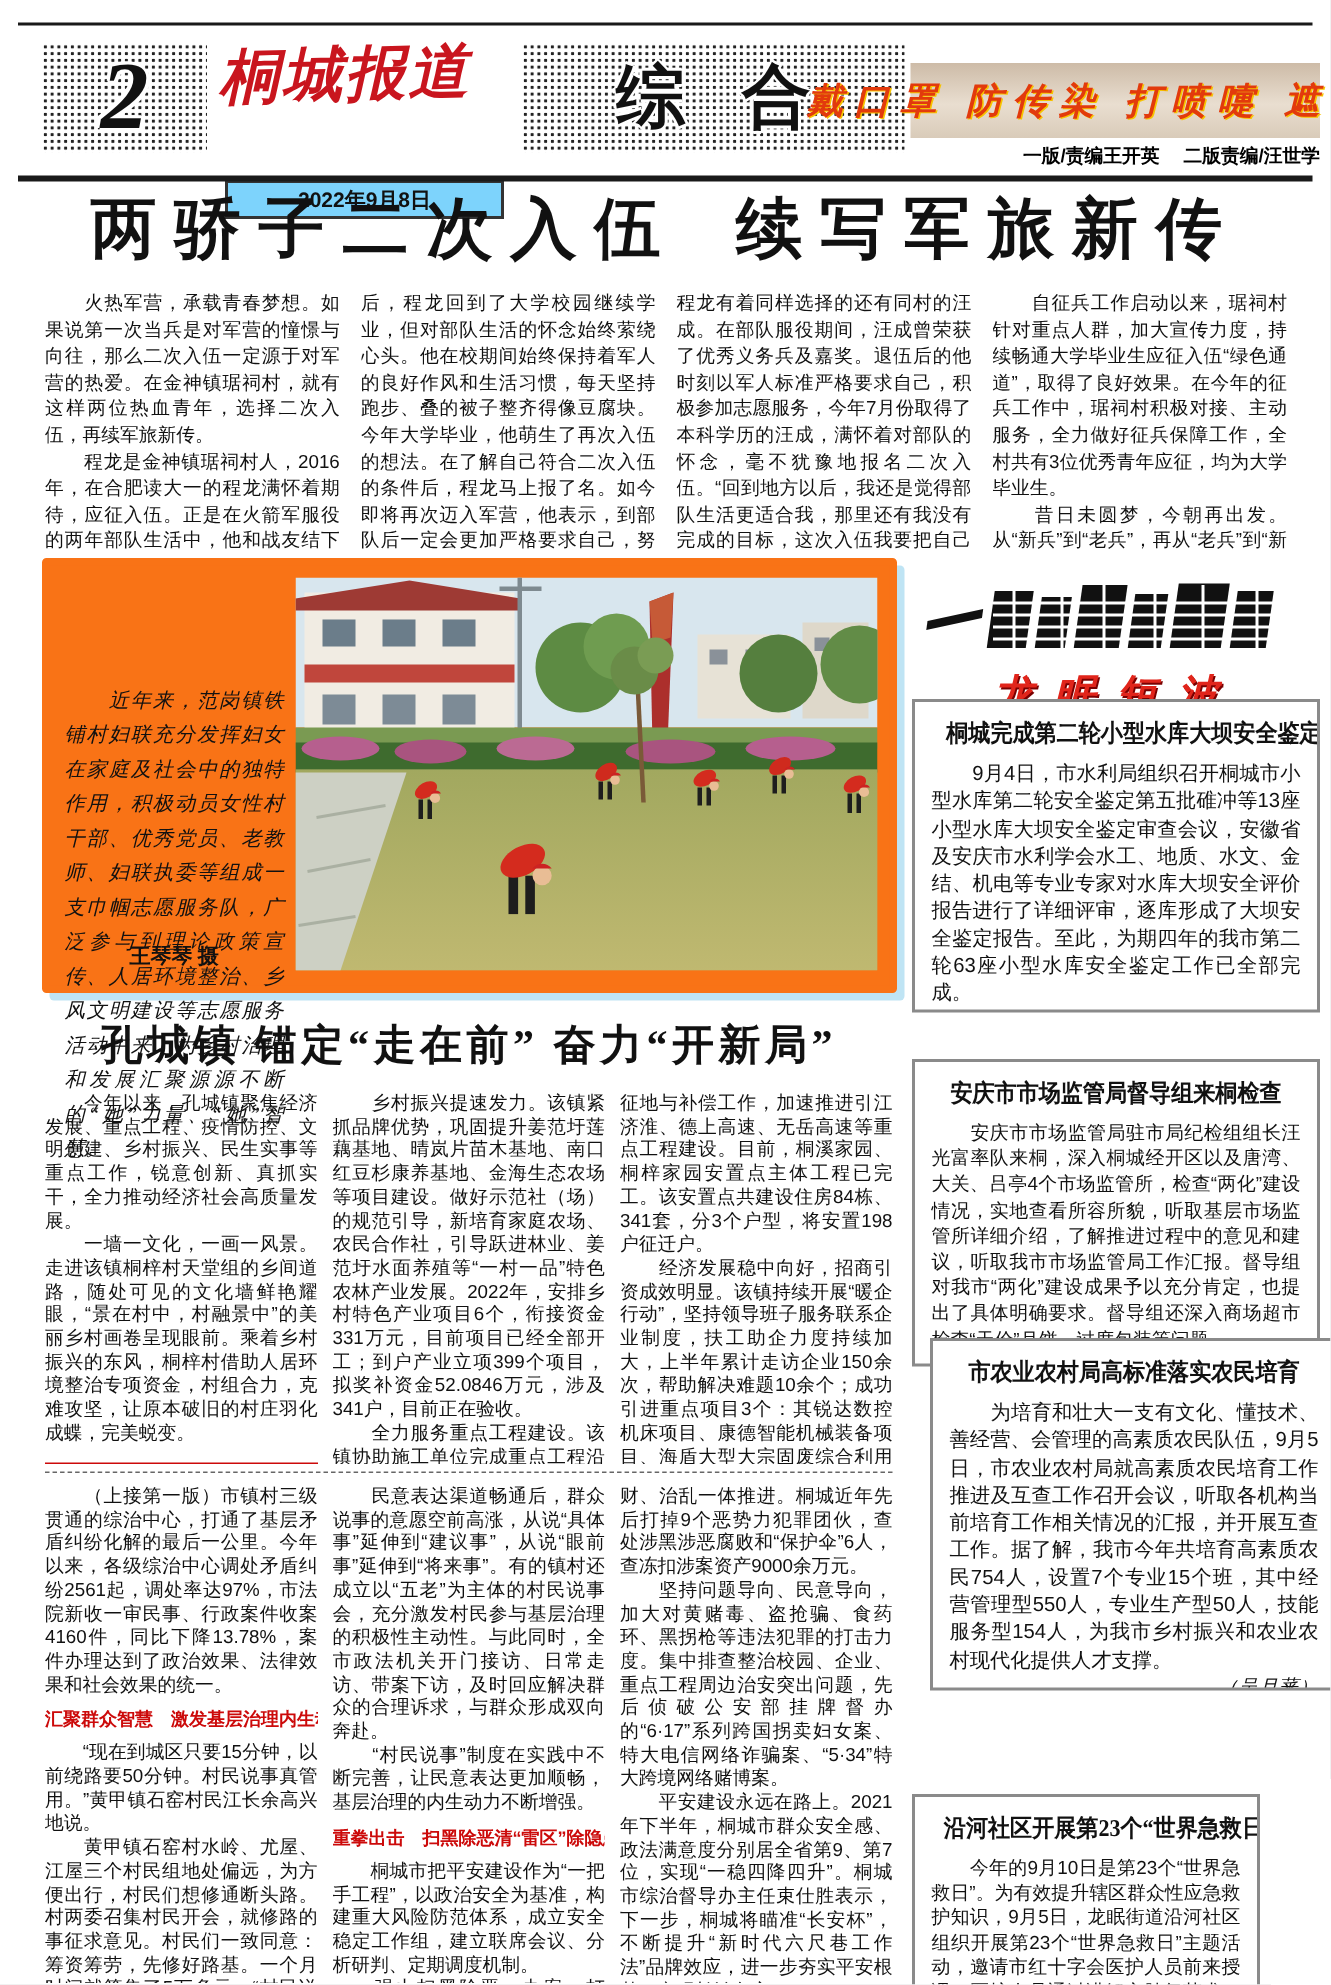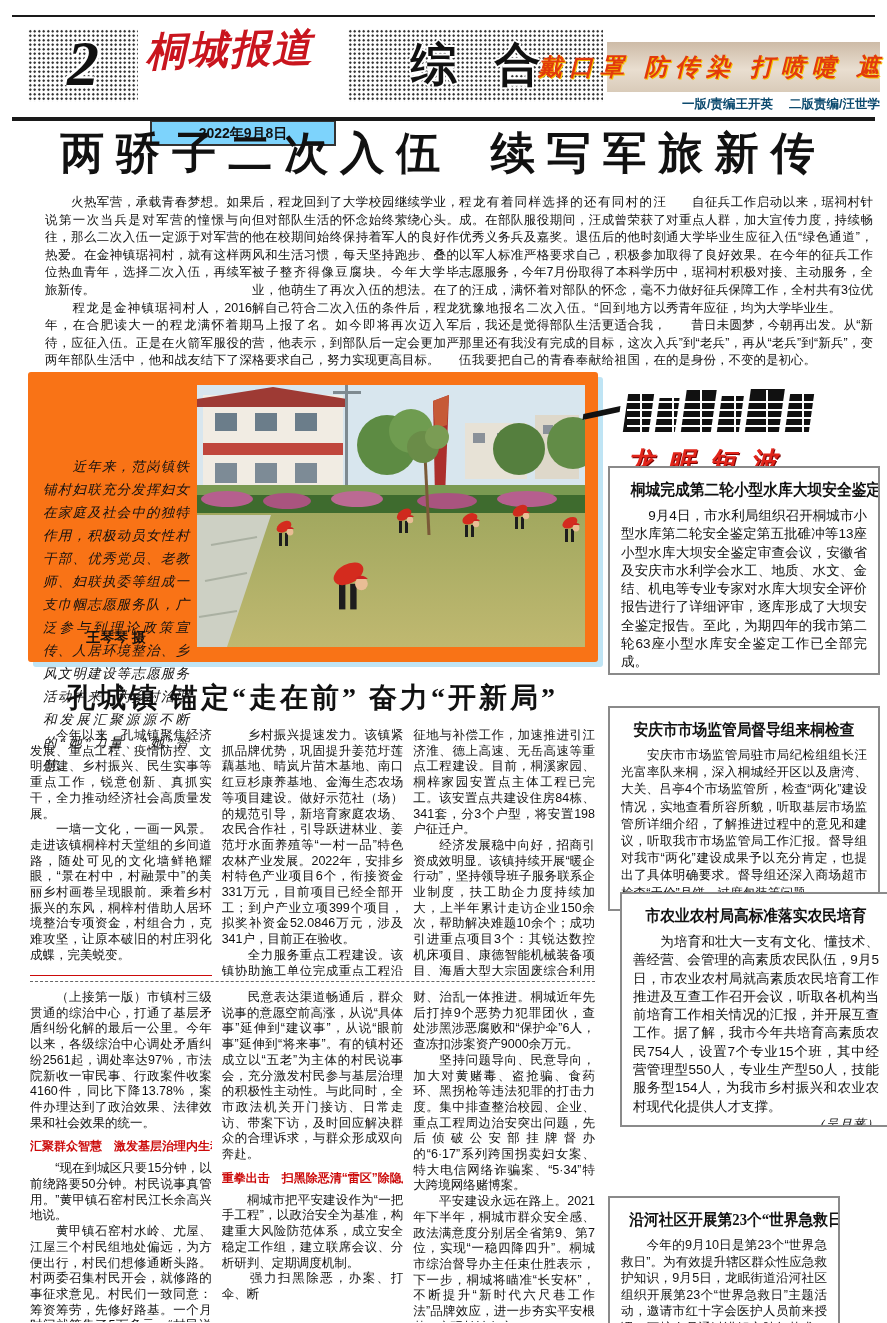--- a/index.html
+++ b/index.html
@@ -18,29 +18,29 @@
             font-size:40px;line-height:44px;letter-spacing:2px;transform:rotate(-1.5deg);white-space:nowrap;}
   .datebox{border:2px solid #333;background:#7dd3fc;text-align:center;font-size:14px;line-height:22px;font-weight:bold;margin-top:44px;}
   .section-name{font-family:"Liberation Serif",serif;font-weight:bold;font-size:46px;line-height:72px;
             text-align:center;letter-spacing:38px;padding-left:38px;
             text-shadow:2px 0 0 #fff,-2px 0 0 #fff,0 2px 0 #fff,0 -2px 0 #fff;}
   .slogan-banner{background:linear-gradient(180deg,#cdbba7 0%,#e9ded0 55%,#d9cbb9 100%);
             display:flex;align-items:center;justify-content:center;}
   .slogan-text{font-family:"Liberation Serif",serif;color:#e23a0c;font-weight:bold;font-style:italic;
             font-size:24px;letter-spacing:7px;white-space:nowrap;
             text-shadow:1px 1px 0 #f7c400;}
-  .editors{font-size:12.5px;text-align:right;font-weight:bold;color:#0c4a6e;}
+  .editors{font-size:12.5px;text-align:right;font-weight:bold;color:#000000;}
 
   
   .lead-headline{font-family:Liberation Mono, monospace;font-weight:bold;font-size:44px;line-height:56px;
             text-align:center;letter-spacing:12px;white-space:nowrap;}
   .cols{display:flex;}
   .cols .col{overflow:hidden;}
   .newsp p{margin:0;text-align:justify;text-justify:inter-ideograph;}
-  .lead-cols{margin-left:15px;}
+  .lead-cols{gap:14px;}
   .lead-cols .col{flex:1;}
   .lead-cols p{font-size:12.5px;line-height:17.6px;}
 
   
   .photo-frame{border:5px solid #f97316;border-radius:3px;background:#f97316;box-shadow:5px 5px 0 #bfe4f4;}
   .photo-caption{font-family:"Liberation Serif",serif;font-style:italic;font-size:13.5px;line-height:23px;
             text-align:justify;}
   .photo-credit{font-family:"Liberation Serif",serif;font-weight:bold;font-size:14px;text-align:center;margin-top:8px;}
 
   
@@ -208,21 +208,21 @@
           <rect x="-4" y="8" width="3" height="13" fill="#1d1d1d"></rect>
             <rect x="2" y="8" width="3" height="13" fill="#1d1d1d"></rect>
           <ellipse cx="0" cy="2" rx="8" ry="5" fill="#d42b1e" transform="rotate(-28)"></ellipse>
           <circle cx="7" cy="7" r="3.4" fill="#e9bd95"></circle>
             <path d="M4,4 a4,4 0 0 1 7,0 z" fill="#c22"></path>
         </g>
       </g>
     </svg>
   </div>
 
-  <div class="abs" style="left:579px;top:388px;width:260px;height:78px;">
+  <div class="abs" style="left:614px;top:388px;width:260px;height:78px;">
     <svg width="260" height="52" viewBox="0 0 260 52">
       <g transform="skewX(-8)" fill="#111">
         <polygon points="8,26 44,18 44,24 8,32"></polygon>
         <rect x="50" y="6" width="26" height="38"></rect>
           <rect x="82" y="10" width="20" height="34"></rect>
         <rect x="108" y="2" width="30" height="42"></rect>
           <rect x="144" y="8" width="22" height="36"></rect>
         <rect x="172" y="1" width="34" height="43"></rect>
           <rect x="212" y="6" width="24" height="38"></rect>
       </g>
@@ -285,20 +285,21 @@
 
   <div class="abs cols bot-cols newsp" style="left:30px;top:990px;width:565px;height:332px;">
     <div class="col">
       <p>　　（上接第一版）市镇村三级贯通的综治中心，打通了基层矛盾纠纷化解的最后一公里。今年以来，各级综治中心调处矛盾纠纷2561起，调处率达97%，市法院新收一审民事、行政案件收案4160件，同比下降13.78%，案件办理达到了政治效果、法律效果和社会效果的统一。</p>
       <div class="red-subhead">汇聚群众智慧　激发基层治理内生动力</div>
       <p>　　“现在到城区只要15分钟，以前绕路要50分钟。村民说事真管用。”黄甲镇石窑村民江长余高兴地说。</p>
       <p>　　黄甲镇石窑村水岭、尤屋、江屋三个村民组地处偏远，为方便出行，村民们想修通断头路。村两委召集村民开会，就修路的事征求意见。村民们一致同意：筹资筹劳，先修好路基。一个月时间就筹集了5万多元。“村民说事”由此发轫，后来在全镇、全市推广。</p>
     </div>
     <div class="col">
       <p>　　民意表达渠道畅通后，群众说事的意愿空前高涨，从说“具体事”延伸到“建议事”，从说“眼前事”延伸到“将来事”。有的镇村还成立以“五老”为主体的村民说事会，充分激发村民参与基层治理的积极性主动性。与此同时，全市政法机关开门接访、日常走访、带案下访，及时回应解决群众的合理诉求，与群众形成双向奔赴。</p>
+      <p>　　“村民说事”制度在实践中不断完善，让民意表达更加顺畅，基层治理的内生动力不断增强。</p>
       <div class="red-subhead">重拳出击　扫黑除恶清“雷区”除隐患</div>
       <p>　　桐城市把平安建设作为“一把手工程”，以政治安全为基准，构建重大风险防范体系，成立安全稳定工作组，建立联席会议、分析研判、定期调度机制。</p>
       <p>　　强力扫黑除恶，办案、打伞、断</p>
     </div>
     <div class="col">
       <p>财、治乱一体推进。桐城近年先后打掉9个恶势力犯罪团伙，查处涉黑涉恶腐败和“保护伞”6人，查冻扣涉案资产9000余万元。</p>
       <p>　　坚持问题导向、民意导向，加大对黄赌毒、盗抢骗、食药环、黑拐枪等违法犯罪的打击力度。集中排查整治校园、企业、重点工程周边治安突出问题，先后侦破公安部挂牌督办的“6·17”系列跨国拐卖妇女案、特大电信网络诈骗案、“5·34”特大跨境网络赌博案。</p>
       <p>　　平安建设永远在路上。2021年下半年，桐城市群众安全感、政法满意度分别居全省第9、第7位，实现“一稳四降四升”。桐城市综治督导办主任束仕胜表示，下一步，桐城将瞄准“长安杯”，不断提升“新时代六尺巷工作法”品牌效应，进一步夯实平安根基，实现长治久安。</p>
     </div>
   </div>

